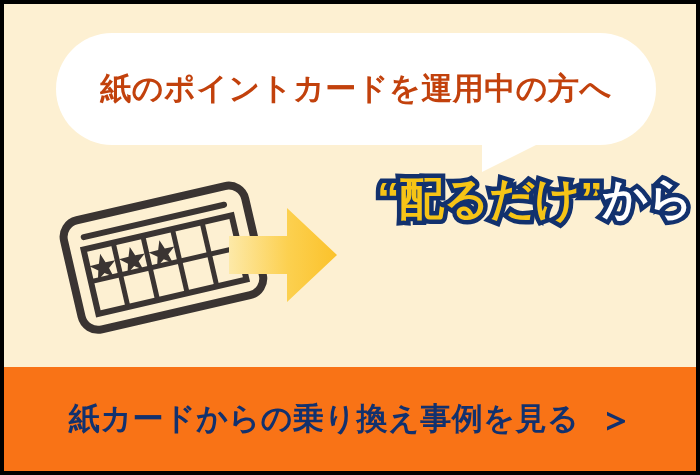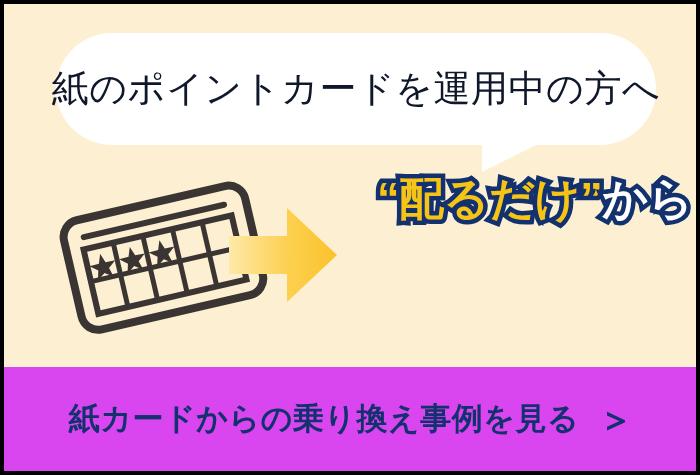--- a/index.html
+++ b/index.html
@@ -44,23 +44,23 @@
     border-left: 0 solid transparent;
     border-top: 31px solid #FFFFFF;
     border-right: 62px solid transparent;
   }
   #bubble-text {
     position: absolute;
     inset: 0;
     display: flex;
     align-items: center;
     justify-content: center;
-    color: #0f172a;
-    font-size: 37px;
-    font-weight: 400;
+    color: #c2410c;
+    font-size: 31px;
+    font-weight: 700;
     letter-spacing: 0.5px;
     white-space: nowrap;
   }
 
   
   #card-illustration {
     position: absolute;
     left: 48px;
     top: 170px;
     width: 220px;
@@ -104,21 +104,21 @@
   .seg-gold { color: #F6C416; }
   .seg-white { color: #FFFFFF; }
 
   
   #cta-bar {
     position: absolute;
     left: 0;
     right: 0;
     top: 363px;
     bottom: 0;
-    background: #d946ef;
+    background: #f97316;
     display: flex;
     align-items: center;
     justify-content: center;
     cursor: pointer;
   }
   #cta-inner {
     display: flex;
     align-items: center;
     gap: 22px;
     color: #12316E;

